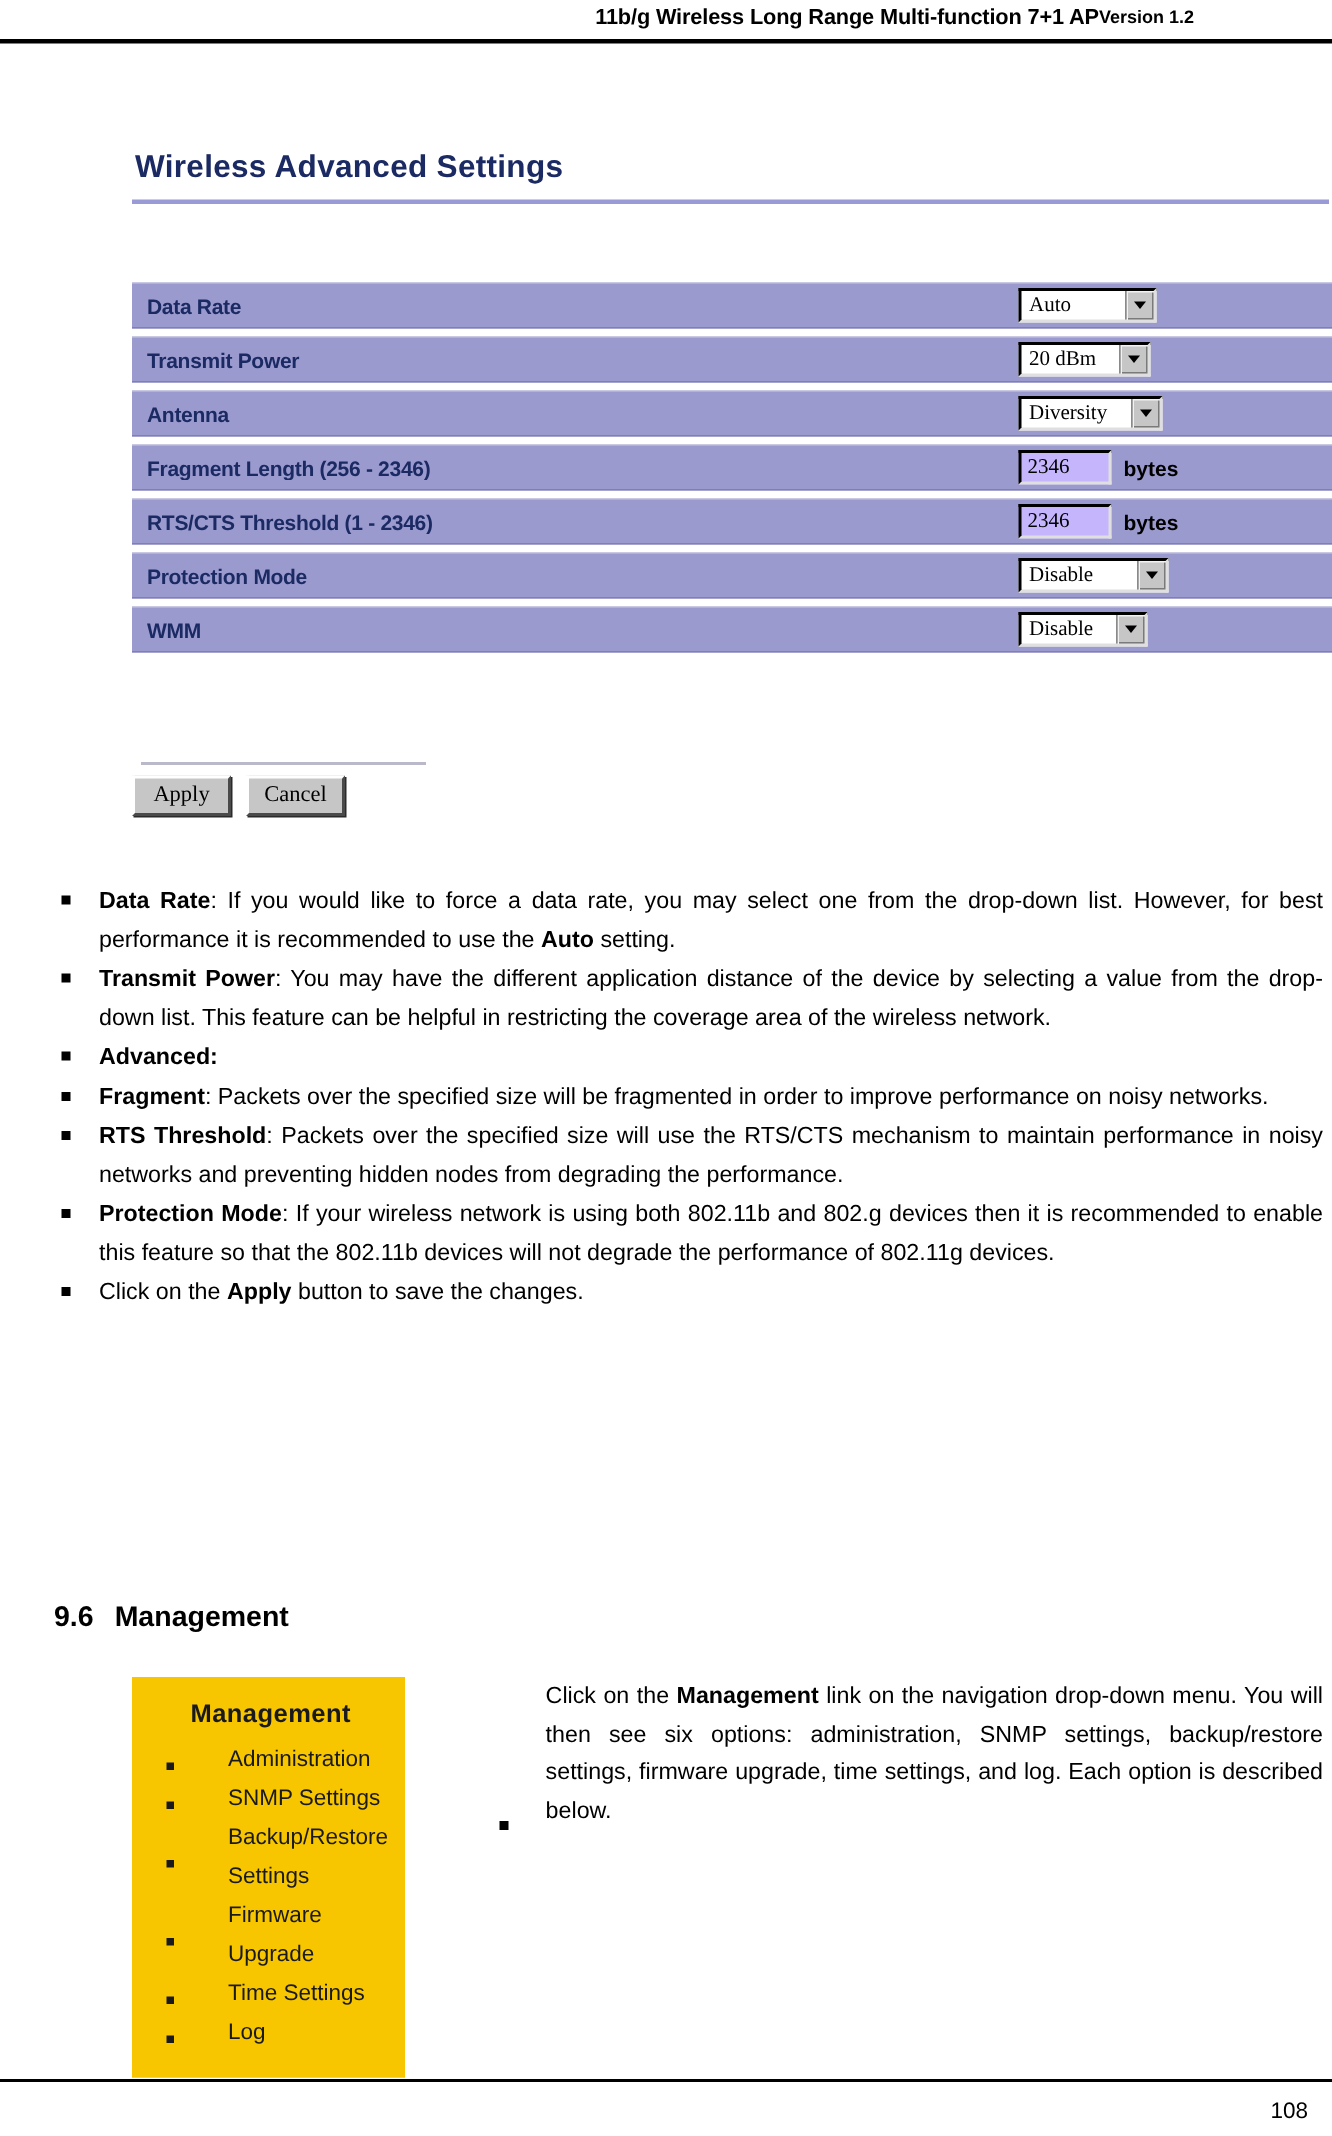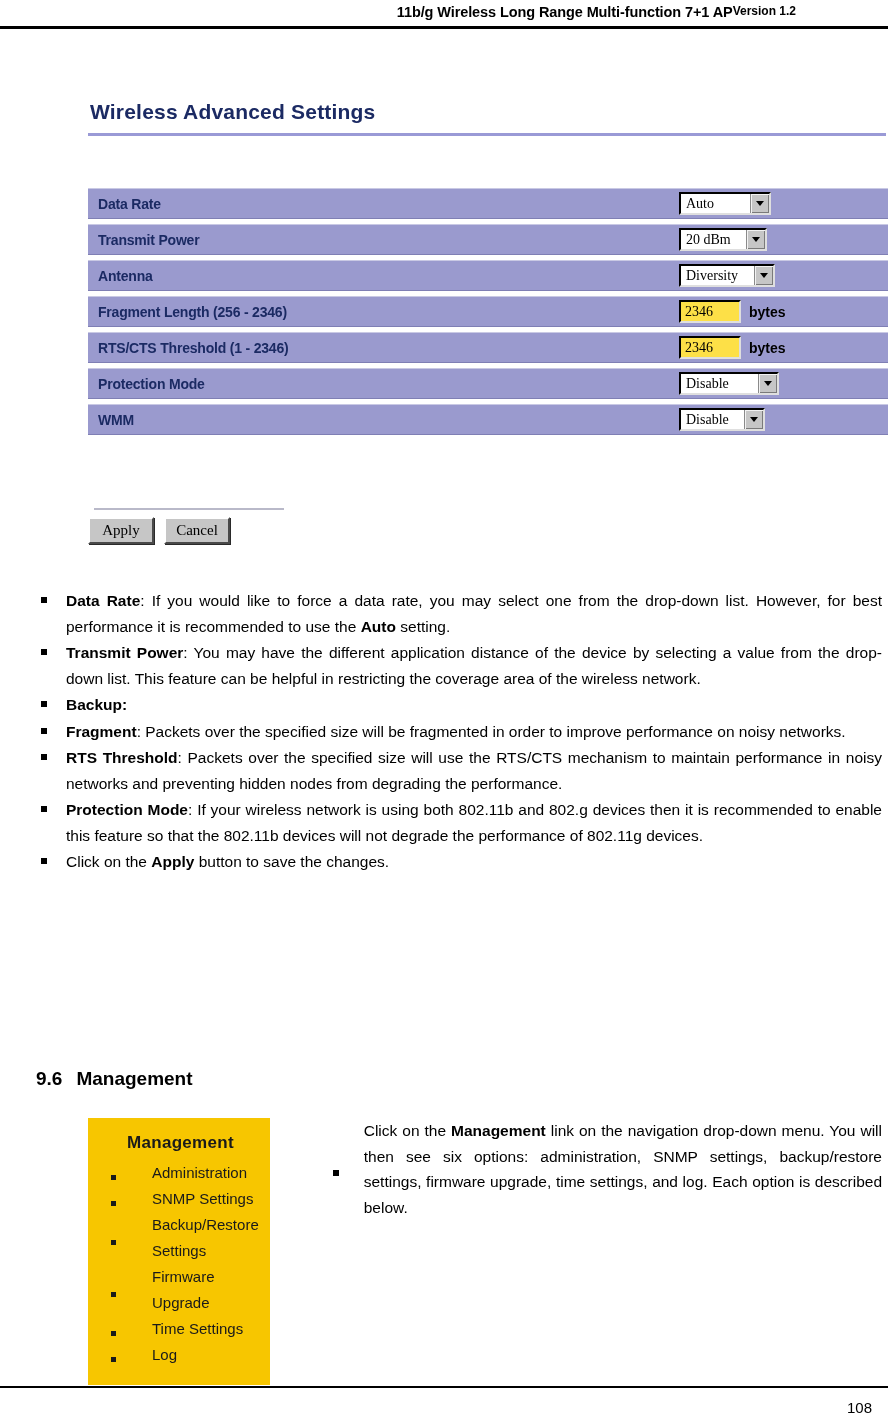--- a/index.html
+++ b/index.html
@@ -139,21 +139,21 @@
   .sel-w-auto      { width: 92px; }
   .sel-w-power     { width: 88px; }
   .sel-w-antenna   { width: 96px; }
   .sel-w-protect   { width: 100px; }
   .sel-w-wmm       { width: 86px; }
 
   
   .txt {
     width: 62px;
     height: 23px;
-    background: #fde047;
+    background: #c4b5fd;
     border: 2px solid;
     border-color: #000000 #dfdfdf #dfdfdf #000000;
     font-family: "Liberation Serif", serif;
     font-size: 14px;
     display: flex;
     align-items: center;
     padding-left: 4px;
   }
   .unit {
     font-size: 14px;
@@ -276,21 +276,21 @@
     background: #1a1a1a;
     margin-right: 10px;
     flex: 0 0 5px;
     position: relative;
     top: 4px;
   }
   .mgmt-right {
     margin-left: 58px;
     flex: 1 1 auto;
     display: flex;
-    align-items: center;
+    align-items: flex-end;
   }
   .mgmt-right .bullet-marker { flex: 0 0 36px; padding-top: 8px; }
   .mgmt-right .bullet-text { font-size: 15.5px; line-height: 25.5px; }
 
   
   .footer-rule {
     position: absolute;
     bottom: 36px; left: 0;
     width: 888px;
     height: 2px;
@@ -405,21 +405,21 @@
     <div class="bullet">
       <div class="bullet-marker">
         <i></i>
       </div>
       <div class="bullet-text"><b>Transmit Power</b>: You may have the different application distance of the device by selecting a value from the drop-down list. This feature can be helpful in restricting the coverage area of the wireless network.</div>
     </div>
     <div class="bullet">
       <div class="bullet-marker">
         <i></i>
       </div>
-      <div class="bullet-text nojust"><b>Backup:</b></div>
+      <div class="bullet-text nojust"><b>Advanced:</b></div>
     </div>
     <div class="bullet">
       <div class="bullet-marker">
         <i></i>
       </div>
       <div class="bullet-text"><b>Fragment</b>: Packets over the specified size will be fragmented in order to improve performance on noisy networks.</div>
     </div>
     <div class="bullet">
       <div class="bullet-marker">
         <i></i>

